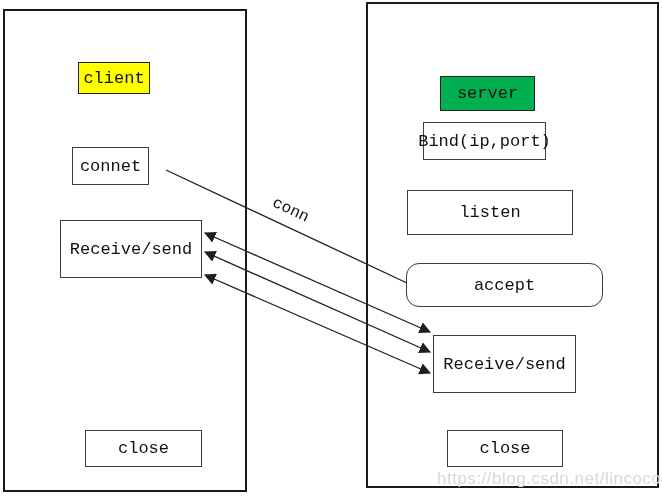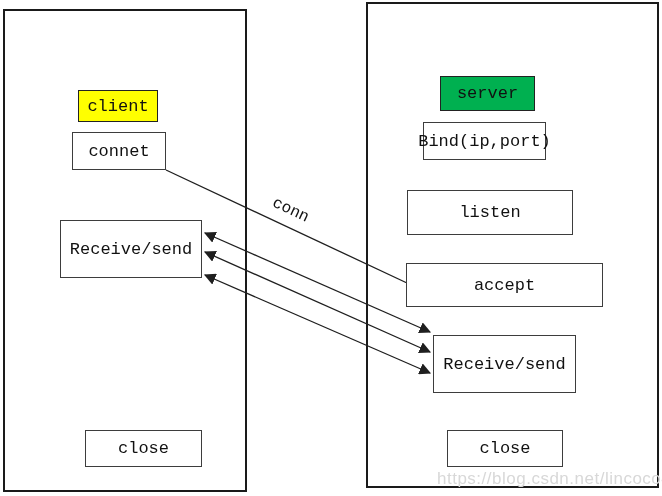--- a/index.html
+++ b/index.html
@@ -35,28 +35,28 @@
   .box{
     position:absolute;
     box-sizing:border-box;
     border:1.5px solid var(--box-border);
     background:var(--box-bg);
     color:var(--text);
     display:flex;align-items:center;justify-content:center;
     font-size:17px;
     white-space:nowrap;
   }
-  .client-label{left:78px;top:62px;width:80px;height:32px;background:var(--client-label-bg);border-color:#222;margin-top:28px;}
+  .client-label{left:78px;top:62px;width:72px;height:32px;background:var(--client-label-bg);border-color:#222;}
   .server-label{left:440px;top:76px;width:95px;height:35px;background:var(--server-label-bg);border-color:#222;}
-  .connet-box{left:72px;top:132px;width:94px;height:38px;}
+  .connet-box{left:72px;top:147px;width:77px;height:38px;}
   .recv-client{left:60px;top:220px;width:142px;height:58px;}
   .close-client{left:85px;top:430px;width:117px;height:37px;}
   .bind-box{left:423px;top:122px;width:123px;height:38px;}
   .listen-box{left:407px;top:190px;width:166px;height:45px;}
-  .accept-box{left:406px;top:263px;width:197px;height:44px;}
+  .accept-box{left:406px;top:263px;width:197px;height:44px;border-radius:13px;}
   .recv-server{left:433px;top:335px;width:143px;height:58px;}
   .close-server{left:447px;top:430px;width:116px;height:37px;}
   .arrows-layer{
     position:absolute;left:0;top:0;width:662px;height:496px;
     pointer-events:none;
   }
   .arrows-layer line{stroke:var(--line);stroke-width:1.3px;}
   .conn-label{
     position:absolute;
     left:277px;top:194px;

